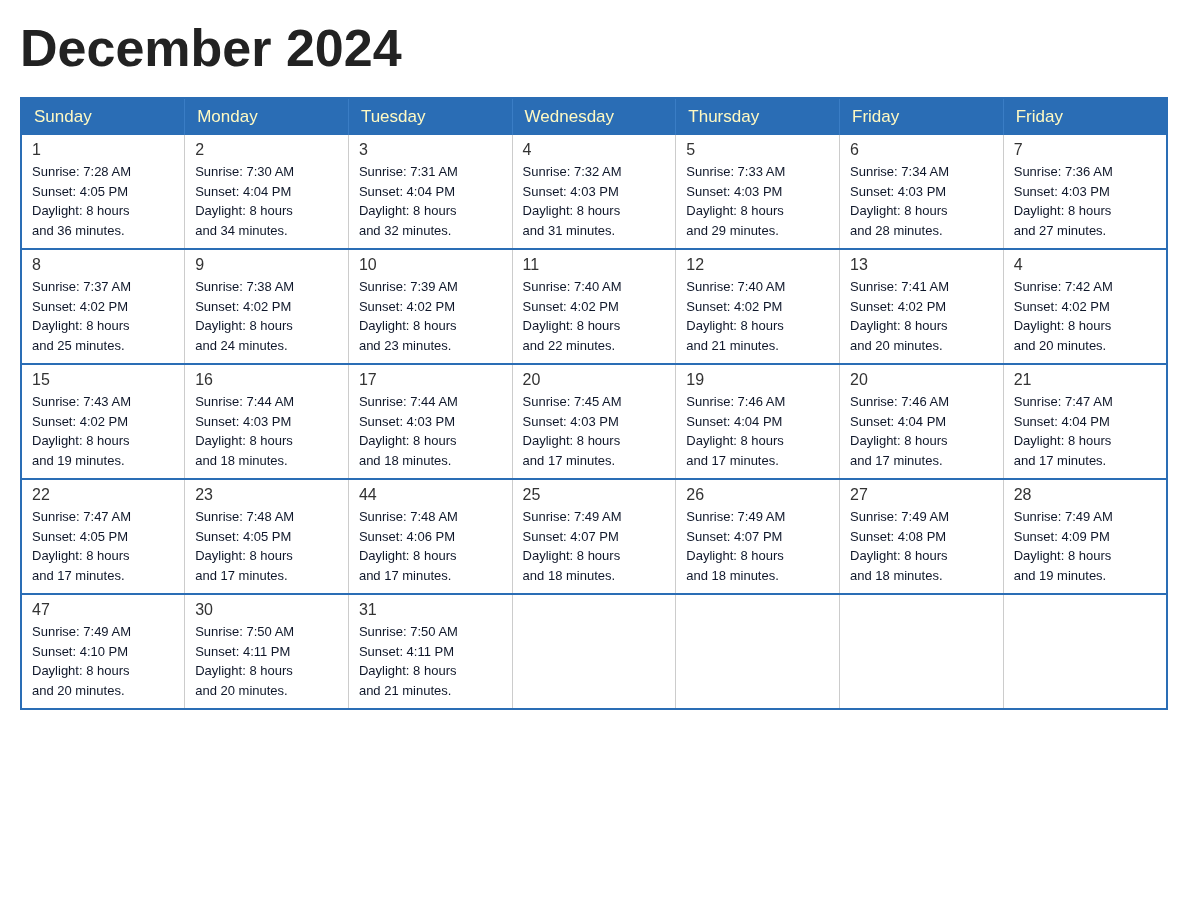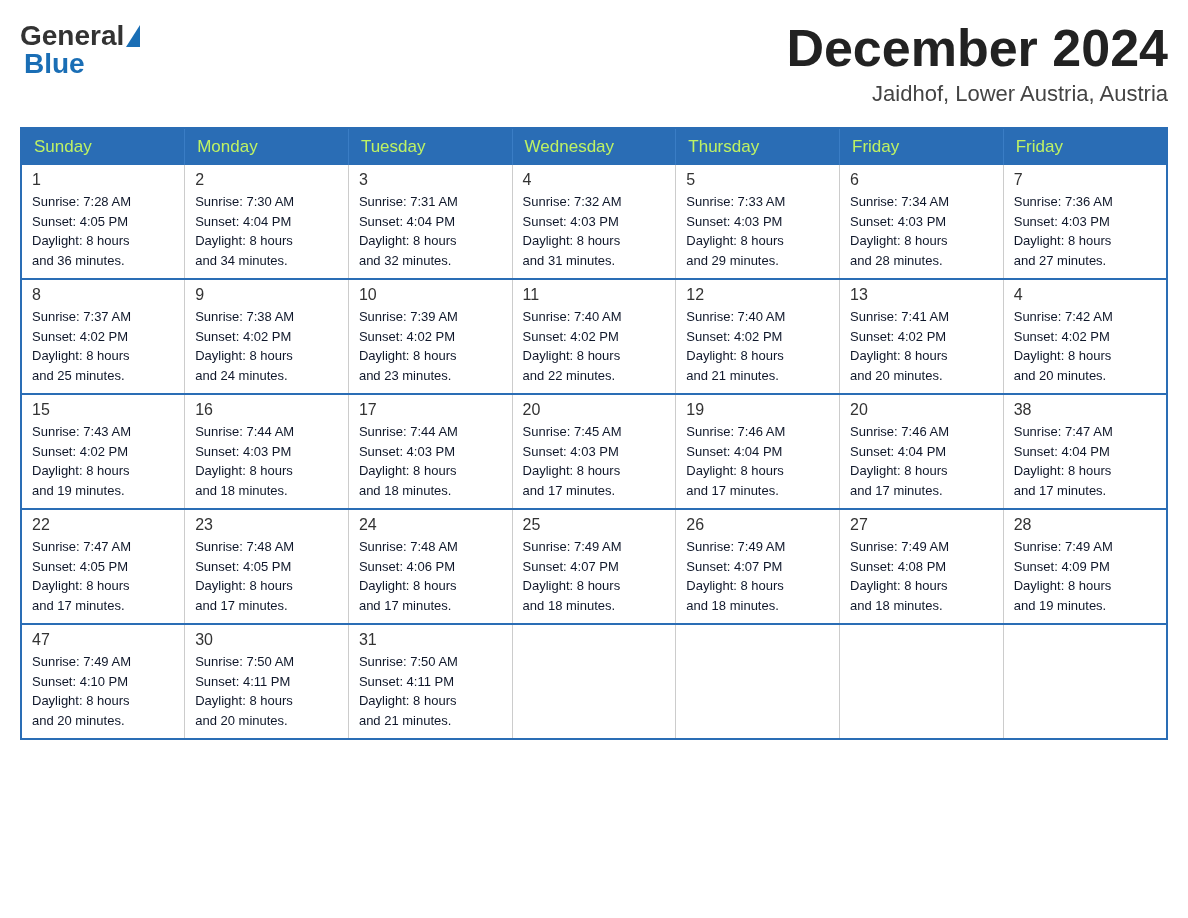--- a/index.html
+++ b/index.html
@@ -59,21 +59,21 @@
       color: #444;
       margin-top: 4px;
     }
     .calendar-table {
       width: 100%;
       border-collapse: collapse;
       border: 2px solid #2a6db5;
     }
     .calendar-table th {
       background-color: #2a6db5;
-      color: #bef264;
+      color: #fef9c3;
       font-size: 17px;
       font-weight: normal;
       padding: 8px 12px;
       text-align: left;
       border-right: 1px solid #3a7dc5;
     }
     .calendar-table th:last-child {
       border-right: none;
     }
     .calendar-table td {
@@ -110,32 +110,22 @@
       display: flex;
       align-items: center;
       margin-top: -4px;
       padding-left: 4px;
     }
   </style>
 </head>
 <body>
 
 <div class="header">
-  <div class="logo">
-    <div class="logo-text">
-      <span class="logo-general">General</span>
-      <span class="logo-triangle"></span>
-    </div>
-    <div class="logo-line2">
-      <span class="logo-blue">Blue</span>
-    </div>
-  </div>
   <div class="title-section">
     <div class="month-title">December 2024</div>
-    <div class="location">Jaidhof, Lower Austria, Austria</div>
   </div>
 </div>
 
 <table class="calendar-table">
   <thead>
     <tr>
     <th>Sunday</th>
         <th>Monday</th>
         <th>Tuesday</th>
         <th>Wednesday</th>
@@ -224,35 +214,35 @@
         </td>
         <td>
           <span class="day-number">19</span>
 <div class="day-info">Sunrise: 7:46 AM<br>Sunset: 4:04 PM<br>Daylight: 8 hours<br>and 17 minutes.</div>
         </td>
         <td>
           <span class="day-number">20</span>
 <div class="day-info">Sunrise: 7:46 AM<br>Sunset: 4:04 PM<br>Daylight: 8 hours<br>and 17 minutes.</div>
         </td>
         <td>
-          <span class="day-number">38</span>
+          <span class="day-number">21</span>
 <div class="day-info">Sunrise: 7:47 AM<br>Sunset: 4:04 PM<br>Daylight: 8 hours<br>and 17 minutes.</div>
         </td>
       </tr>
       <tr>
         <td>
           <span class="day-number">22</span>
 <div class="day-info">Sunrise: 7:47 AM<br>Sunset: 4:05 PM<br>Daylight: 8 hours<br>and 17 minutes.</div>
         </td>
         <td>
           <span class="day-number">23</span>
 <div class="day-info">Sunrise: 7:48 AM<br>Sunset: 4:05 PM<br>Daylight: 8 hours<br>and 17 minutes.</div>
         </td>
         <td>
-          <span class="day-number">24</span>
+          <span class="day-number">44</span>
 <div class="day-info">Sunrise: 7:48 AM<br>Sunset: 4:06 PM<br>Daylight: 8 hours<br>and 17 minutes.</div>
         </td>
         <td>
           <span class="day-number">25</span>
 <div class="day-info">Sunrise: 7:49 AM<br>Sunset: 4:07 PM<br>Daylight: 8 hours<br>and 18 minutes.</div>
         </td>
         <td>
           <span class="day-number">26</span>
 <div class="day-info">Sunrise: 7:49 AM<br>Sunset: 4:07 PM<br>Daylight: 8 hours<br>and 18 minutes.</div>
         </td>

